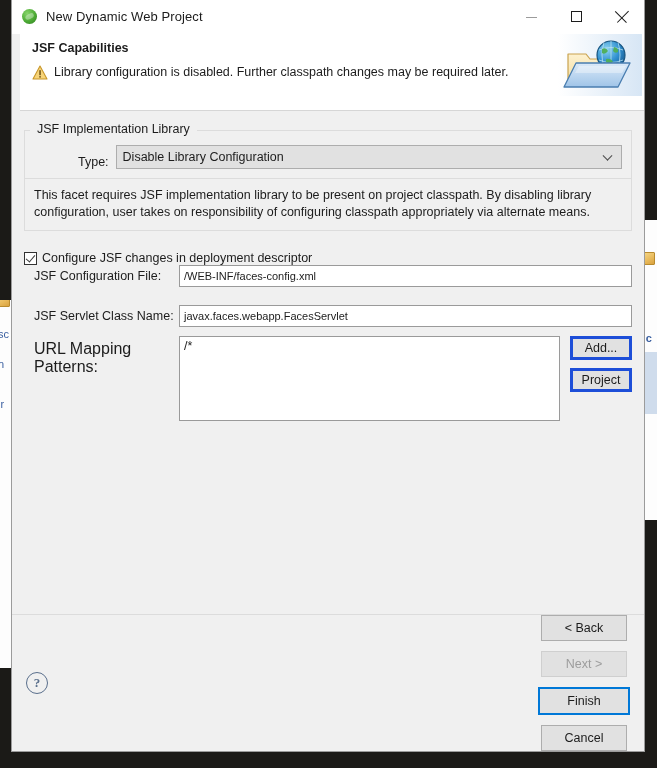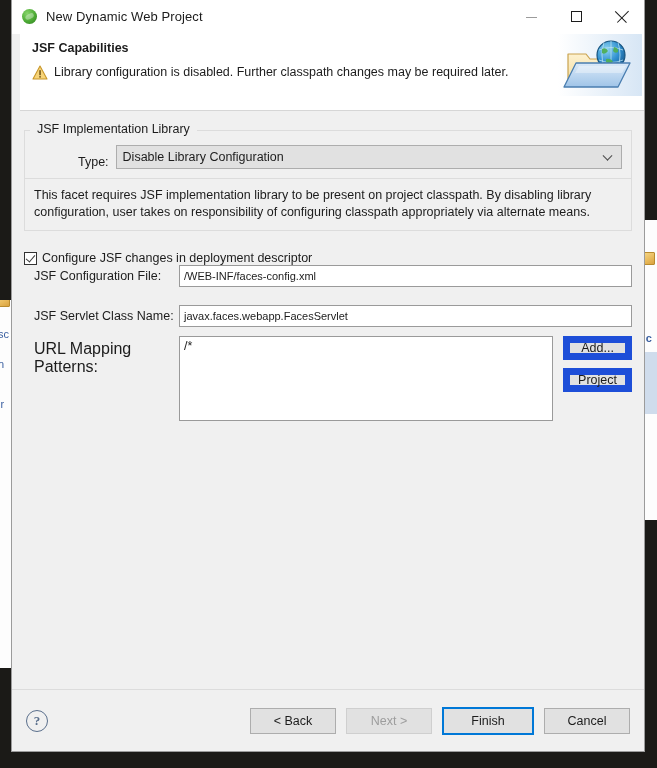--- a/index.html
+++ b/index.html
@@ -356,21 +356,21 @@
     overflow: hidden;
   }
   .url-btns {
     margin-left: 10px;
     display: flex;
     flex-direction: column;
     gap: 8px;
   }
   .btn {
     background: #e1e1e1;
-    border: 7px solid #1d4ed8;
+    border: 3px solid #1d4ed8;
     font-size: 12.5px;
     color: #1c1c1c;
     height: 24px;
     min-width: 62px;
     display: flex;
     align-items: center;
     justify-content: center;
     box-sizing: border-box;
     cursor: default;
     padding: 0 8px;
@@ -397,20 +397,21 @@
     font-family: "Liberation Serif", serif;
     font-weight: bold;
     box-sizing: border-box;
     cursor: default;
   }
   #footer-btns {
     margin-left: auto;
     display: flex;
     gap: 10px;
     align-items: center;
+    flex-direction: column;
   }
   .fbtn {
     width: 86px;
     height: 26px;
     background: #e1e1e1;
     border: 1px solid #adadad;
     font-size: 12.5px;
     color: #1c1c1c;
     display: flex;
     align-items: center;

